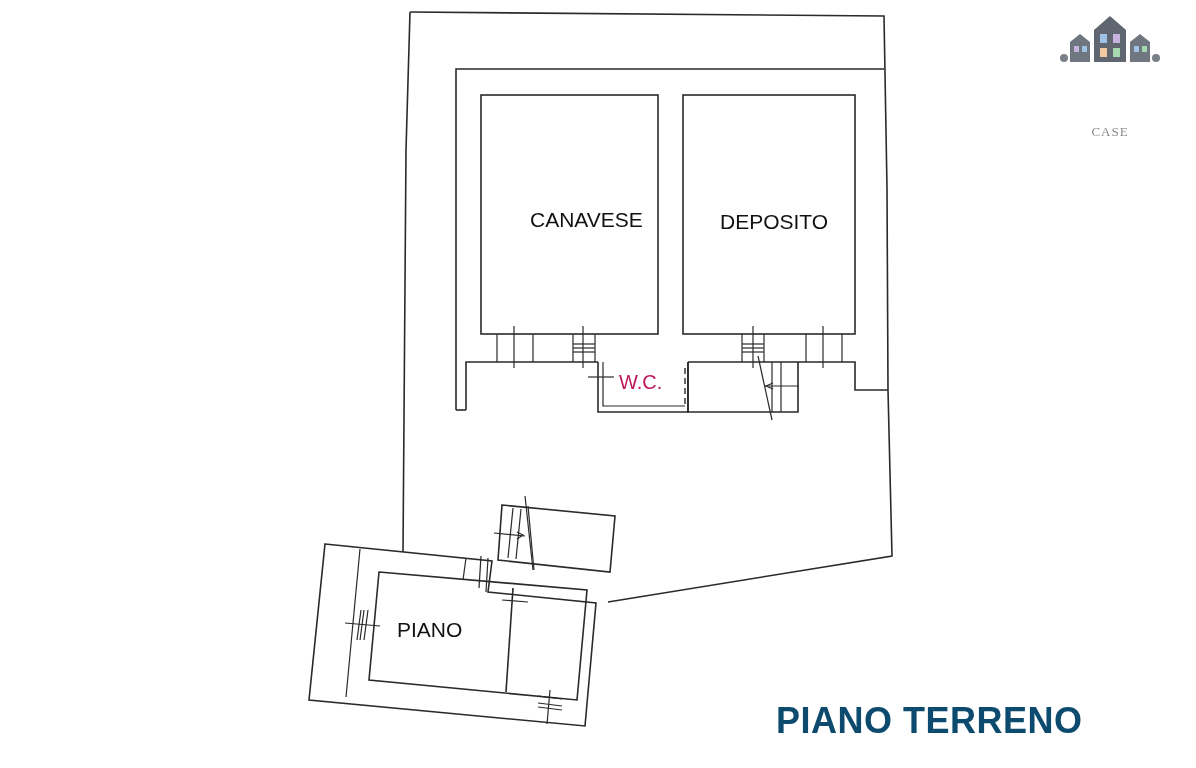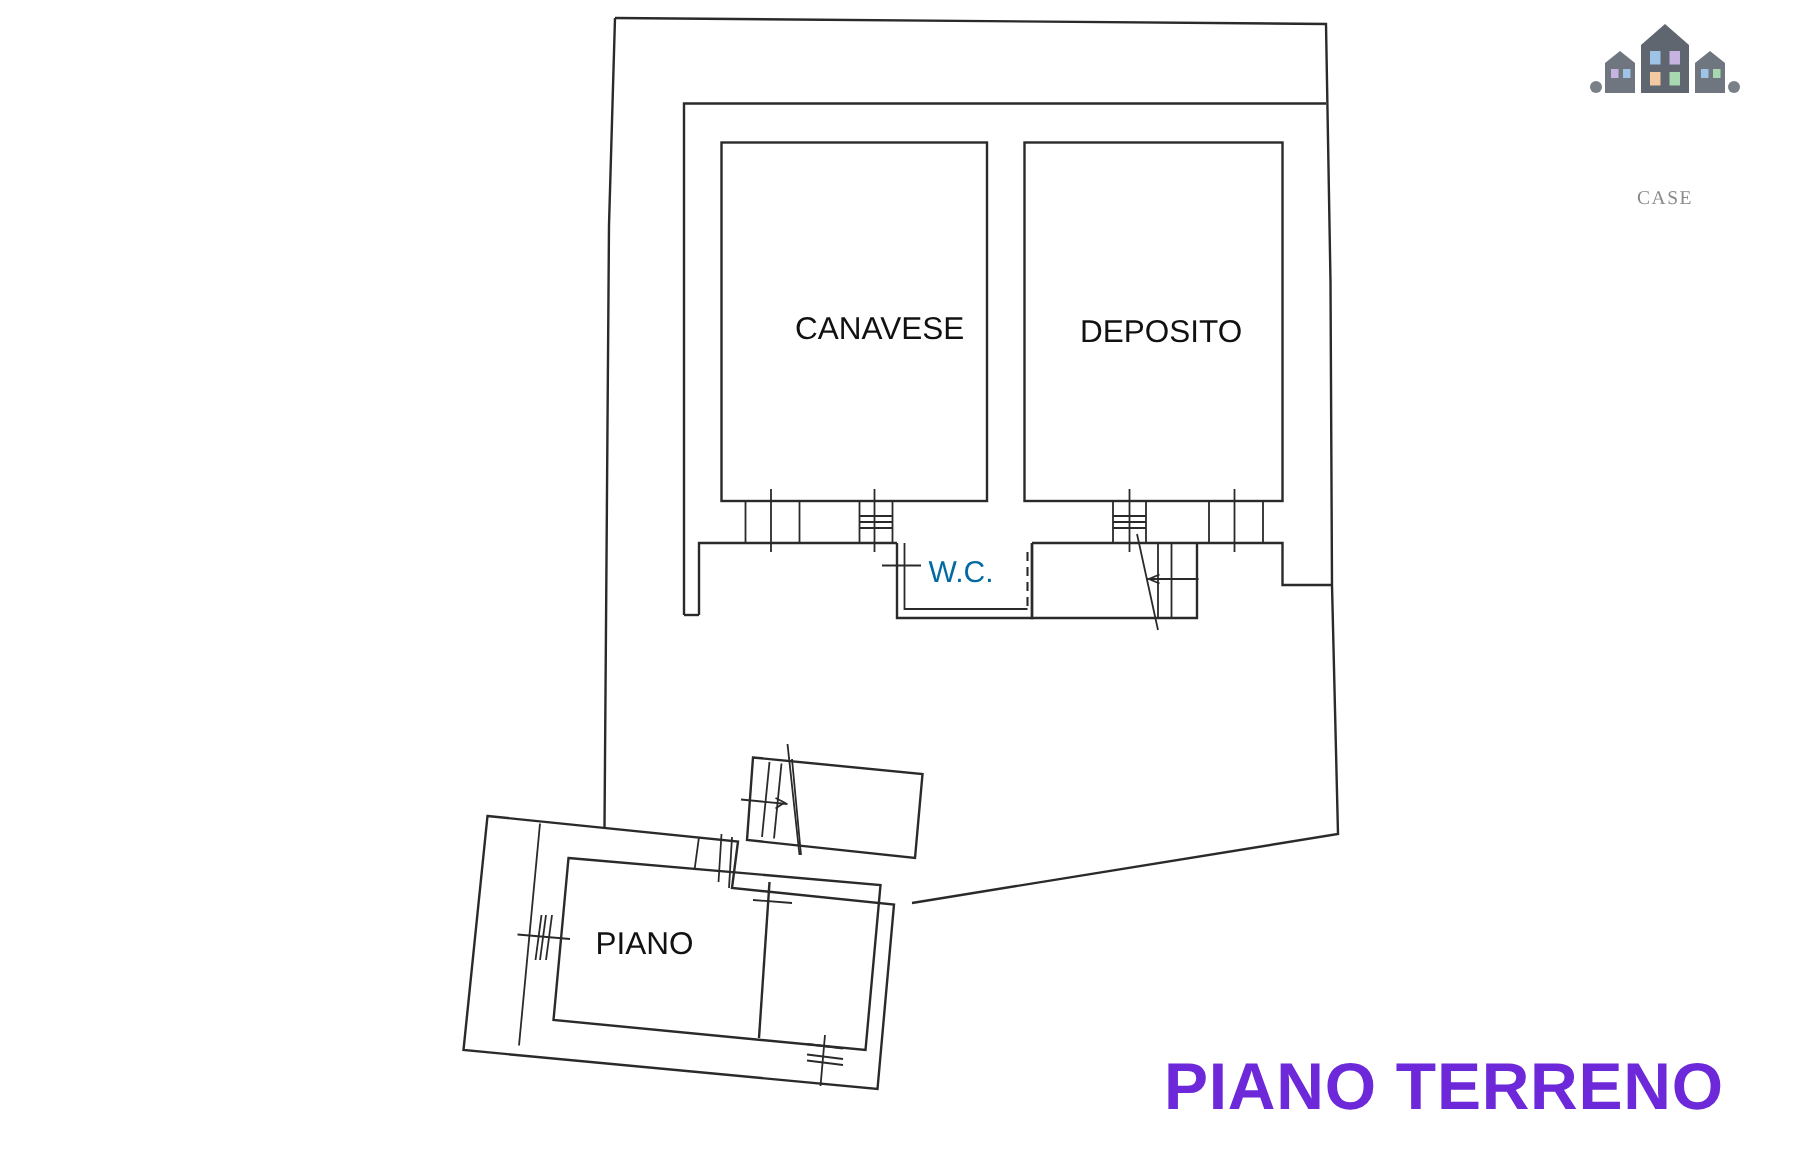--- a/index.html
+++ b/index.html
@@ -2,22 +2,22 @@
 <html><head>
   <meta charset="utf-8">
   <style>
     html, body { margin: 0; padding: 0; background: #ffffff; }
     body { width: 1196px; height: 768px; position: relative; overflow: hidden; font-family: "Liberation Sans", sans-serif; }
     #plan { position: absolute; left: 0; top: 0; width: 1196px; height: 768px; }
     .wall { fill: none; stroke: #2a2a2a; stroke-width: 1.6; }
     .thin { fill: none; stroke: #2a2a2a; stroke-width: 1.2; }
     .dash { fill: none; stroke: #2a2a2a; stroke-width: 1.4; stroke-dasharray: 6 4; }
     .room-label { position: absolute; font-family: "Liberation Sans", sans-serif; font-size: 21px; color: #111; white-space: nowrap; }
-    .wc-label { position: absolute; font-family: "Liberation Sans", sans-serif; font-size: 20px; color: #0369a1; }
-    .floor-title { position: absolute; left: 776px; top: 700px; font-family: "Liberation Sans", sans-serif; font-weight: bold; font-size: 44px; color: #6d28d9; letter-spacing: 0.5px; }
+    .wc-label { position: absolute; font-family: "Liberation Sans", sans-serif; font-size: 20px; color: #be185d; }
+    .floor-title { position: absolute; left: 776px; top: 700px; font-family: "Liberation Sans", sans-serif; font-weight: bold; font-size: 36px; color: #0c4a6e; letter-spacing: 0.5px; }
     .logo { position: absolute; left: 1030px; top: 14px; width: 160px; height: 86px; }
     .logo-text { position: absolute; left: 0; top: 46px; width: 160px; text-align: center; font-family: "Liberation Serif", serif; font-size: 27px; color: #8a8a8a; text-shadow: 1px 1px 0 #c9c9c9, -1px 0 0 #e5e5e5; letter-spacing: -0.5px; }
     .logo-sub { position: absolute; left: 0; top: 74px; width: 160px; text-align: center; font-family: "Liberation Serif", serif; font-size: 13px; color: #8a8a8a; letter-spacing: 1px; margin-top: 36px; }
   </style>
 </head>
 <body>
 
 <svg id="plan" viewBox="0 0 1196 768" xmlns="http://www.w3.org/2000/svg">
 
   <g>

